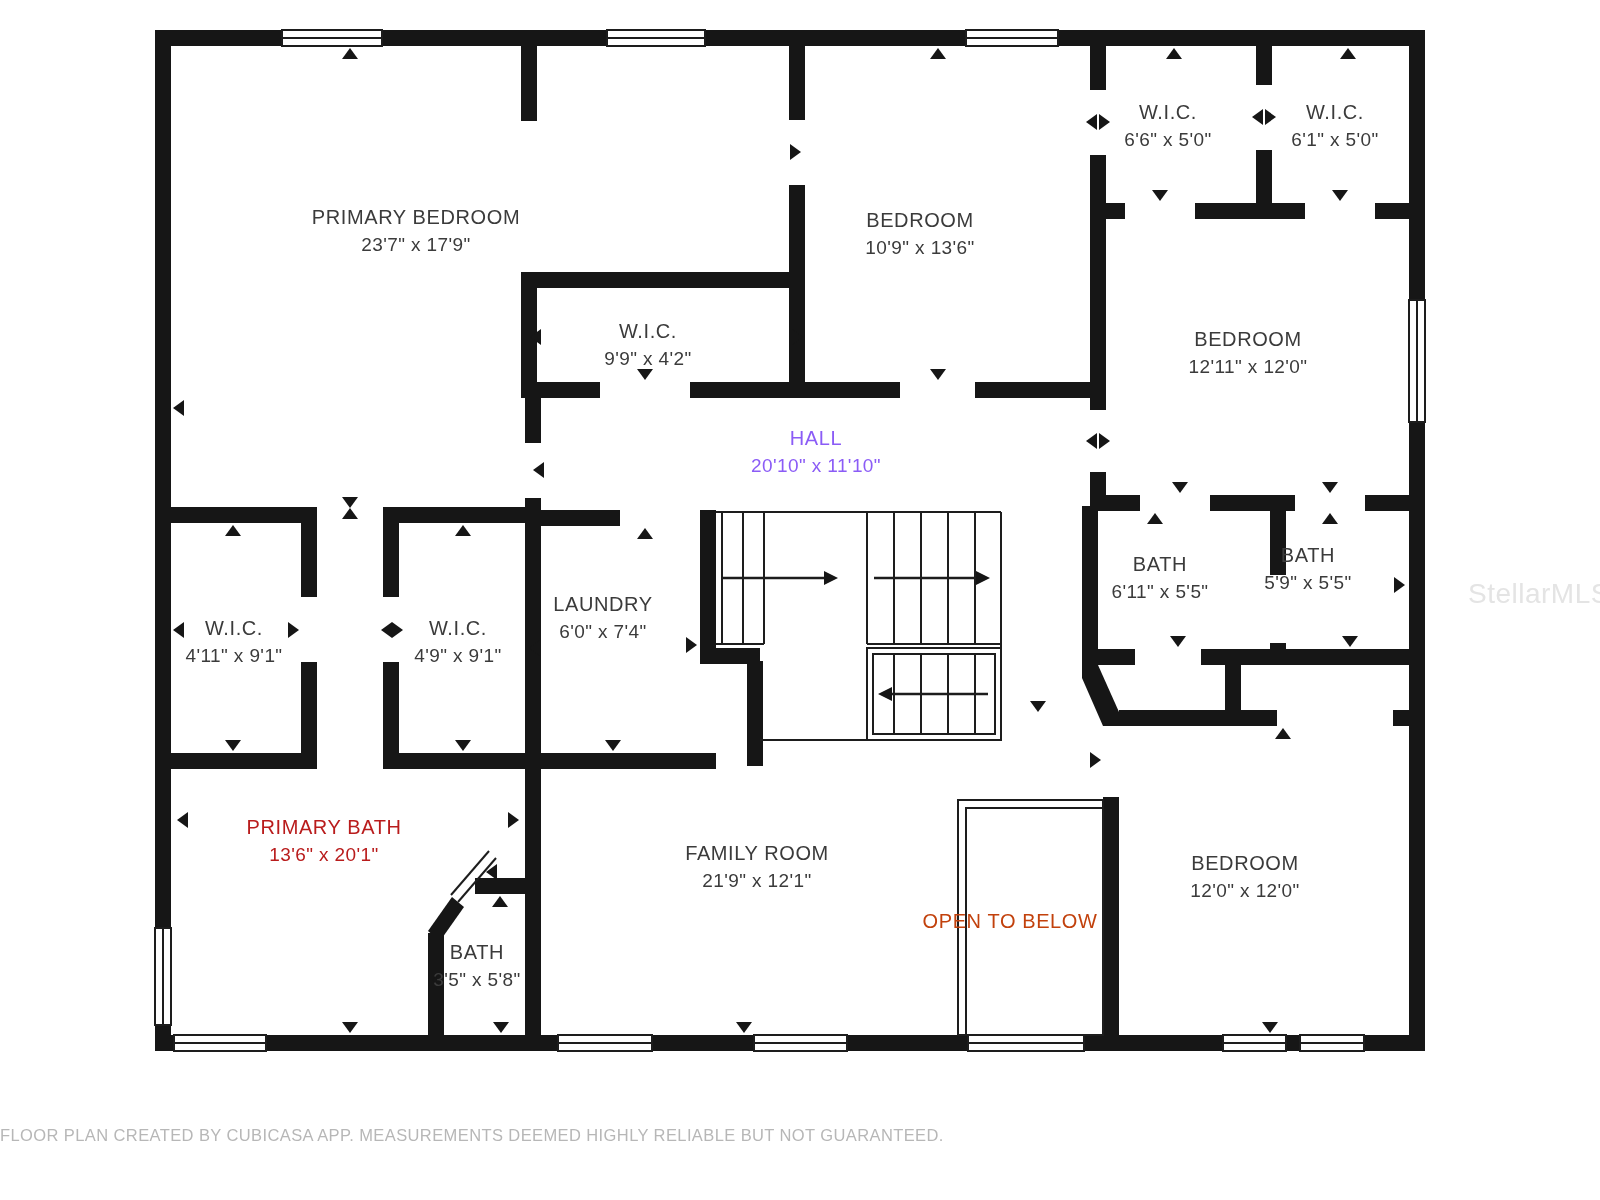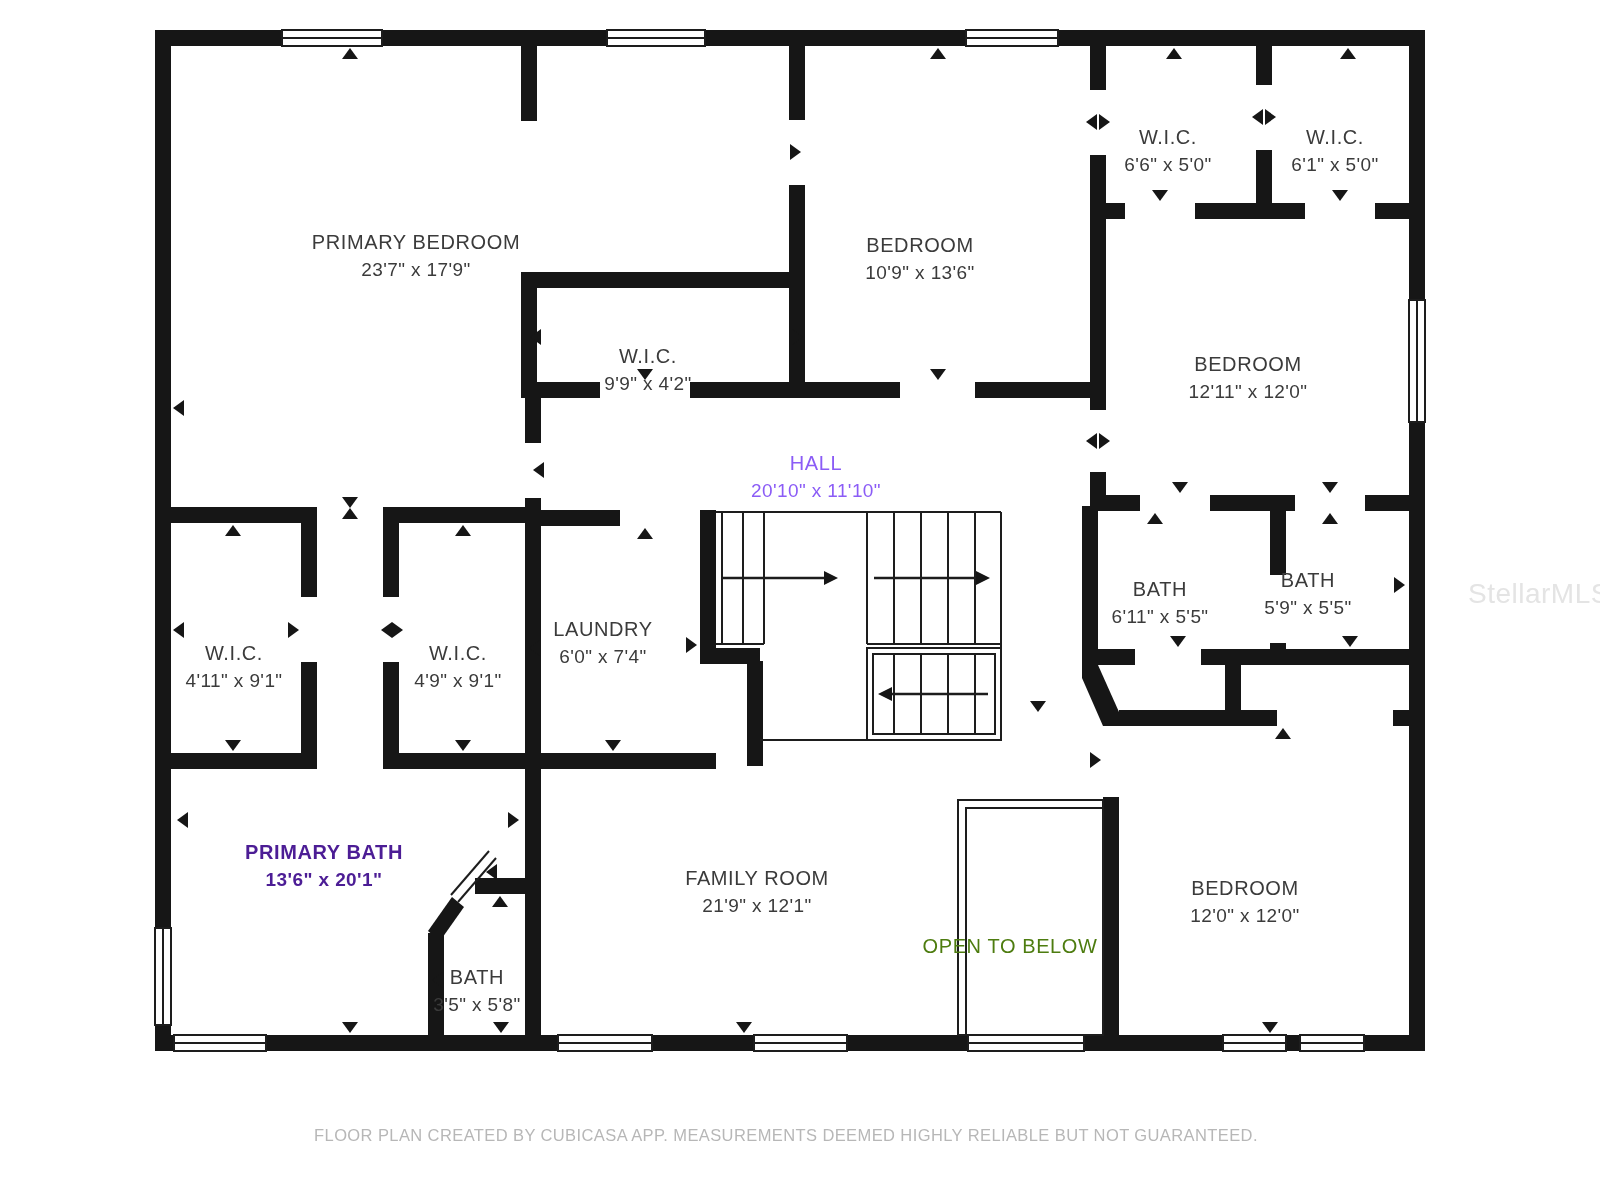--- a/index.html
+++ b/index.html
@@ -1,25 +1,25 @@
 <!DOCTYPE html>
 <html><head>
 <meta charset="utf-8">
 <style>
   html,body{margin:0;padding:0;background:#ffffff;}
   body{width:1600px;height:1200px;position:relative;overflow:hidden;
        font-family:"Liberation Sans", sans-serif;}
   .plan{position:absolute;left:0;top:0;width:1600px;height:1200px;}
   svg{position:absolute;left:0;top:0;}
   .room-label{position:absolute;transform:translate(-50%,-50%);text-align:center;
-              white-space:nowrap;color:#3b3b3b;z-index:5;margin-top:25px;}
+              white-space:nowrap;color:#3b3b3b;z-index:5;}
   .rname{font-size:20px;letter-spacing:.6px;line-height:28px;}
   .rdims{font-size:19px;letter-spacing:.4px;line-height:27px;}
   .single .rname{font-size:20px;}
-  .caption{position:absolute;left:0;top:1126px;width:1572px;text-align:center;
+  .caption{position:absolute;left:0;top:1126px;width:1572px;text-align:left;
            font-size:16.5px;color:#b7b7b7;letter-spacing:.4px;z-index:5;}
   .watermark{position:absolute;left:1468px;top:578px;font-size:28px;color:#e4e4e4;
              font-weight:500;letter-spacing:.5px;z-index:4;}
 </style>
 </head>
 <body style="background: rgb(255, 255, 255);">
 
 <div class="plan">
   <svg id="plan-svg" width="1600" height="1200" viewBox="0 0 1600 1200">
     <g id="g-walls">
@@ -258,35 +258,35 @@
     <div class="rdims">6'0" x 7'4"</div>
   </div>
   <div class="room-label" style="left: 1160px; top: 577px; color: rgb(59, 59, 59);">
     <div class="rname">BATH</div>
     <div class="rdims">6'11" x 5'5"</div>
   </div>
   <div class="room-label" style="left: 1308px; top: 568px; color: rgb(59, 59, 59);">
     <div class="rname">BATH</div>
     <div class="rdims">5'9" x 5'5"</div>
   </div>
-  <div class="room-label" style="left: 324px; top: 840px; color: #4c1d95; font-weight: bold;">
+  <div class="room-label" style="left: 324px; top: 840px; color: #b91c1c;">
     <div class="rname">PRIMARY BATH</div>
     <div class="rdims">13'6" x 20'1"</div>
   </div>
   <div class="room-label" style="left: 477px; top: 965px; color: rgb(59, 59, 59);">
     <div class="rname">BATH</div>
     <div class="rdims">3'5" x 5'8"</div>
   </div>
   <div class="room-label" style="left: 757px; top: 866px; color: rgb(59, 59, 59); text-align: center;">
     <div class="rname">FAMILY ROOM</div>
     <div class="rdims">21'9" x 12'1"</div>
   </div>
   <div class="room-label" style="left: 1245px; top: 876px; color: rgb(59, 59, 59);">
     <div class="rname">BEDROOM</div>
     <div class="rdims">12'0" x 12'0"</div>
   </div>
-  <div class="room-label single" style="left: 1010px; top: 921px; color: #4d7c0f;">
+  <div class="room-label single" style="left: 1010px; top: 921px; color: #c2410c;">
     <div class="rname">OPEN TO BELOW</div>
   </div>
 
   <div class="watermark" style="color: rgb(228, 228, 228);">StellarMLS</div>
   <div class="caption" style="color: rgb(183, 183, 183);">FLOOR PLAN CREATED BY CUBICASA APP. MEASUREMENTS DEEMED HIGHLY RELIABLE BUT NOT GUARANTEED.</div>
 </div>
 
 </body></html>

